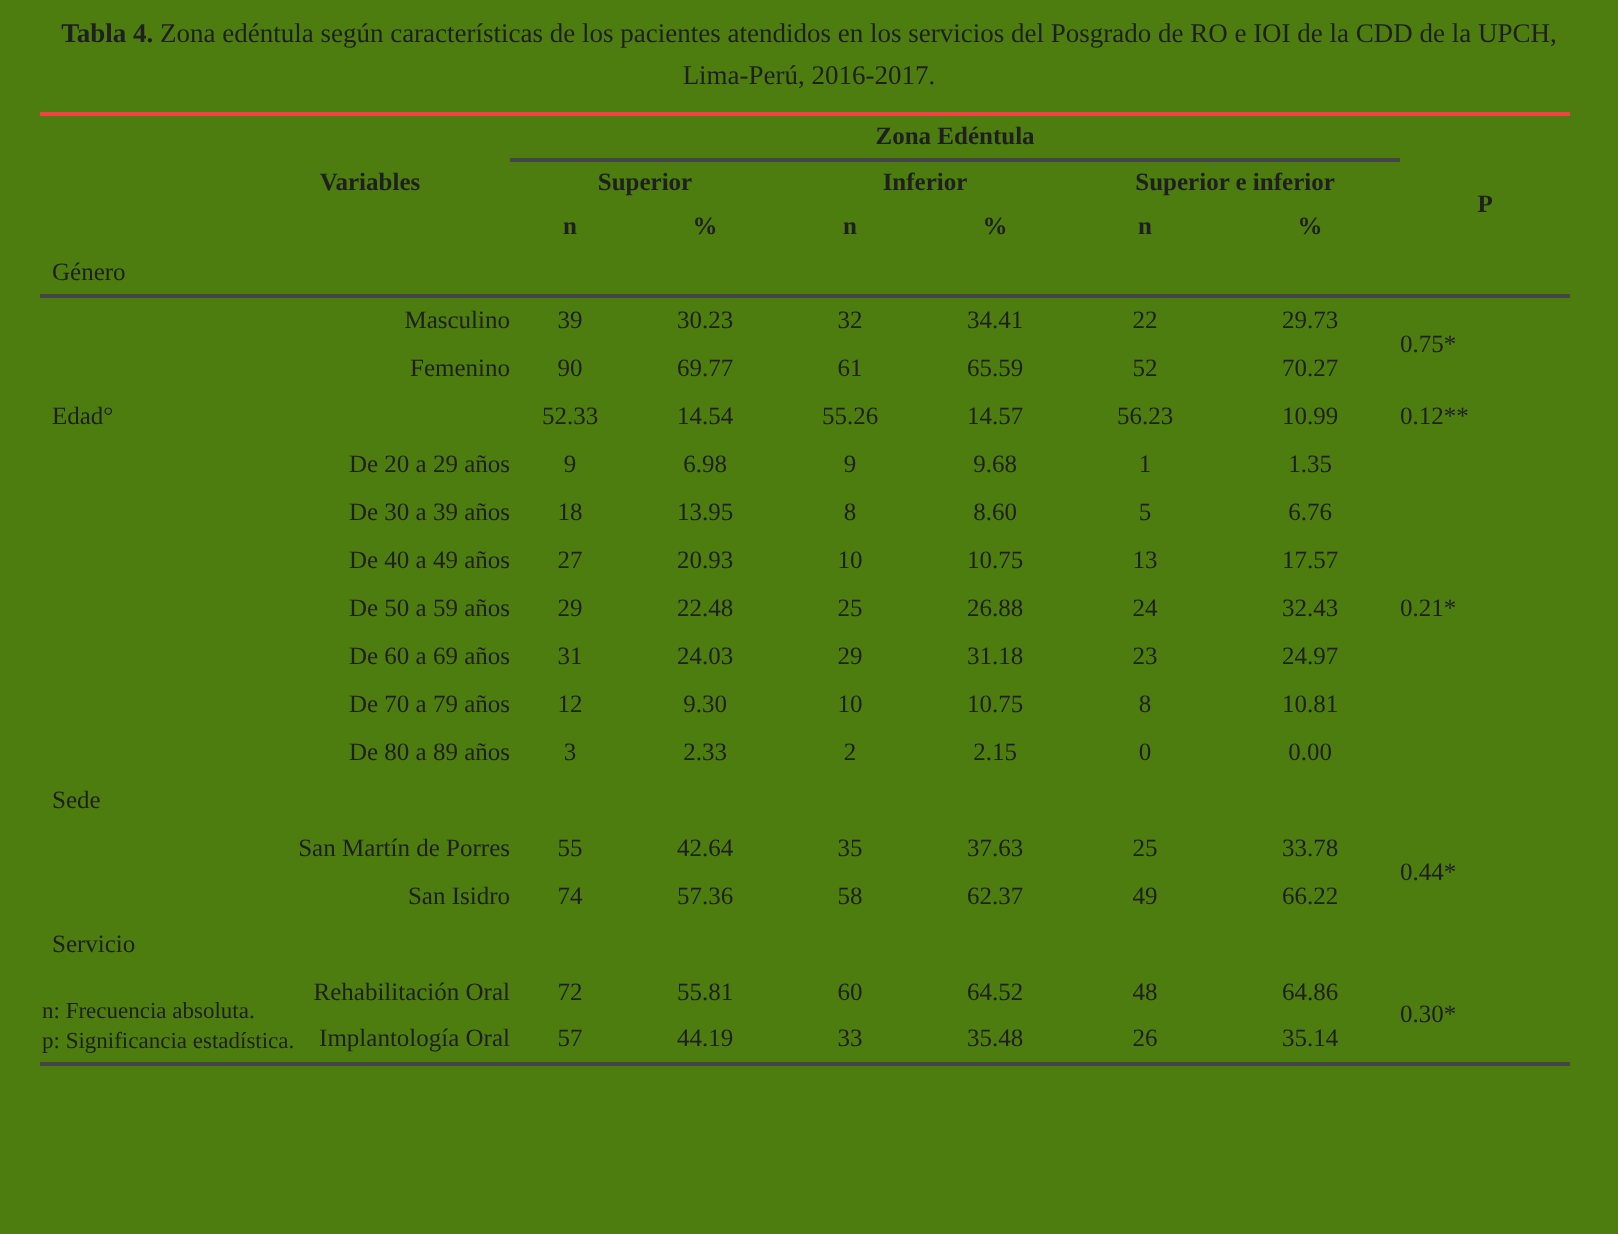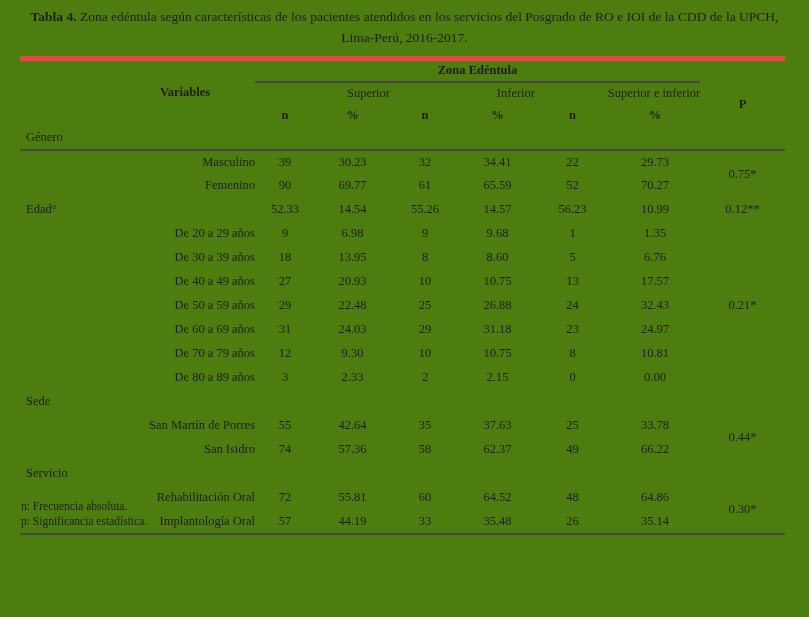--- a/index.html
+++ b/index.html
@@ -6,36 +6,36 @@
   #page{position:relative;width:809px;height:617px;background:#4d7c0f;
         font-family:"Liberation Serif","DejaVu Serif",serif;color:#1f1f1f;overflow:hidden;}
 
   
   #title{position:absolute;top:6px;left:30px;width:749px;text-align:center;
          font-size:13.5px;line-height:21px;}
   #title .t-prefix{font-weight:bold;}
 
   
   #tbl{position:absolute;left:20px;top:56px;width:765px;border-collapse:collapse;
-       table-layout:fixed;border-top:5px solid #ef4444;}
+       table-layout:fixed;border-top:2px solid #ef4444;}
   #tbl td{vertical-align:middle;font-size:12.5px;padding:0;white-space:nowrap;overflow:hidden;}
   .rA{height:23px;}
   .rB{height:22px;}
   .rC{height:23px;}
   .rSec{height:23px;}
   .rD{height:24px;}
   .gh{font-weight:bold;text-align:center;}
   .vh{font-weight:bold;text-align:center;padding-left:95px !important;}
-  .sh{font-weight:normal;text-align:right;}
+  .sh{font-weight:bold;text-align:center;}
   .mh{font-weight:bold;text-align:center;}
   .ph{font-weight:bold;text-align:center;}
   .sec{text-align:left;padding-left:6px !important;}
   .item{text-align:right;padding-left:76px !important;}
   .v{text-align:center;}
-  .p{text-align:center;}
+  .p{}
   .bb{border-bottom:2px solid #454545;}
 
   
   #footnotes{position:absolute;left:21px;top:499px;font-size:11.5px;line-height:15px;}
 </style>
 </head>
 <body>
 
 <div id="page">
 

